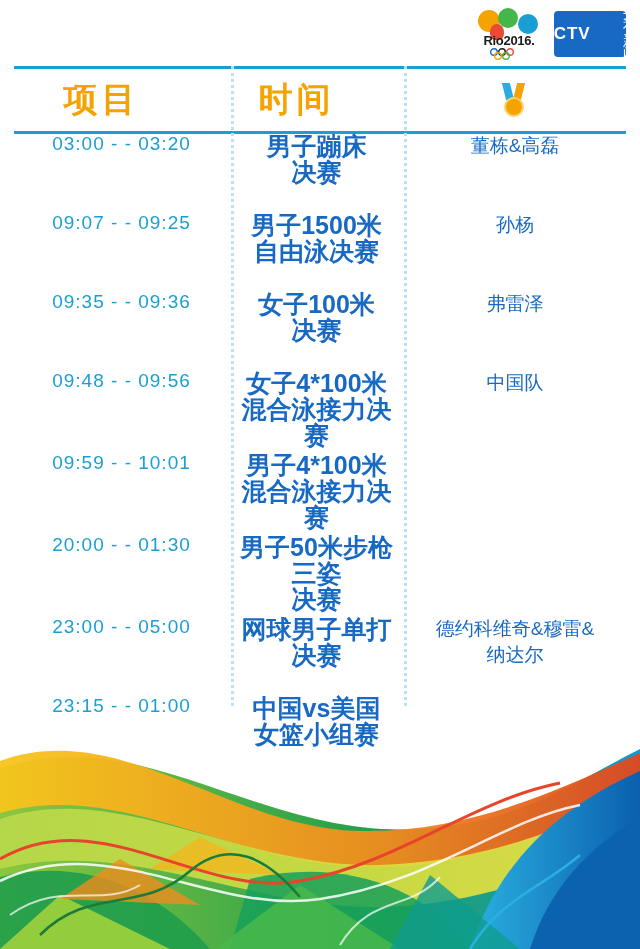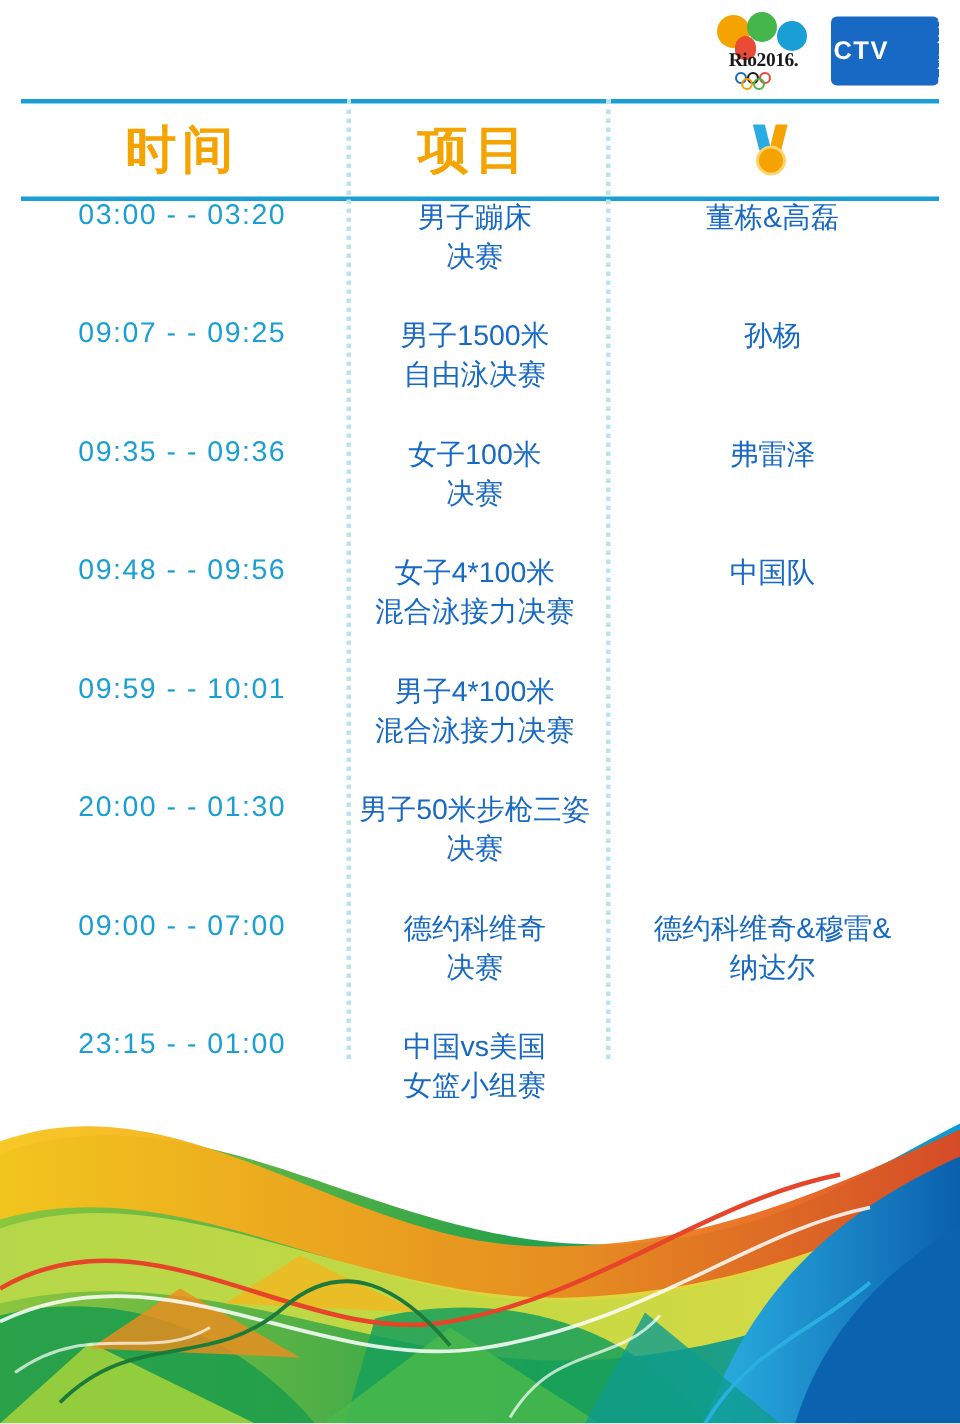--- a/index.html
+++ b/index.html
@@ -21,21 +21,20 @@
     top: 8px;
     right: 14px;
     display: flex;
     align-items: center;
     gap: 10px;
   }
   .rio-logo {
     width: 70px;
     height: 52px;
     position: relative;
-    font-family: Liberation Serif, serif;
   }
   .rio-word {
     position: absolute;
     bottom: 12px;
     left: 0;
     width: 70px;
     text-align: center;
     font-size: 13px;
     font-weight: bold;
     color: #1a1a1a;
@@ -63,21 +62,21 @@
     justify-content: center;
     color: #ffffff;
   }
   .cctv-top {
     font-size: 17px;
     font-weight: bold;
     letter-spacing: 1px;
     line-height: 18px;
   }
   .cctv-bottom {
-    font-size: 12px;
+    font-size: 16px;
     line-height: 14px;
     letter-spacing: 1px;
     margin-left: 32px;
   }
 
   
   .header-band {
     position: absolute;
     top: 66px;
     left: 14px;
@@ -163,22 +162,22 @@
   }
   .c-time {
     width: 215px;
     font-size: 19px;
     color: #1a9fd4;
     letter-spacing: 1px;
     white-space: nowrap;
   }
   .c-event {
     width: 175px;
-    font-size: 19px;
-    font-weight: normal;
+    font-size: 25px;
+    font-weight: bold;
     color: #1769c3;
     line-height: 26px;
   }
   .c-gold {
     width: 222px;
     font-size: 19px;
     font-weight: normal;
     color: #1769c3;
     line-height: 26px;
   }
@@ -214,22 +213,22 @@
     </svg>
   </div>
 
   <div class="cctv-box">
     <div class="cctv-top">CCTV</div>
     <div class="cctv-bottom">央视新闻</div>
   </div>
 </div>
 
 <div class="header-band">
+  <div class="header-cell hc-event">项目</div>
   <div class="header-cell hc-time">时间</div>
-  <div class="header-cell hc-event">项目</div>
   <div class="header-cell hc-gold">
     <span class="medal-icon">
       <span class="medal-ribbon-l"></span>
       <span class="medal-ribbon-r"></span>
       <span class="medal-disc"></span>
     </span>
   </div>
 </div>
 
 <div class="col-sep sep-1"></div>
@@ -299,23 +298,23 @@
 
   <div class="row">
     <div class="cell c-time">20:00 - - 01:30</div>
     <div class="cell c-event">
       <span>男子50米步枪三姿</span>
       <span>决赛</span>
     </div>
   </div>
 
   <div class="row">
-    <div class="cell c-time">09:00 - - 07:00</div>
-    <div class="cell c-event">
-      <span>德约科维奇</span>
+    <div class="cell c-time">23:00 - - 05:00</div>
+    <div class="cell c-event">
+      <span>网球男子单打</span>
       <span>决赛</span>
     </div>
     <div class="cell c-gold">
       <span>德约科维奇&amp;穆雷&amp;</span>
       <span>纳达尔</span>
     </div>
   </div>
 
   <div class="row">
     <div class="cell c-time">23:15 - - 01:00</div>

